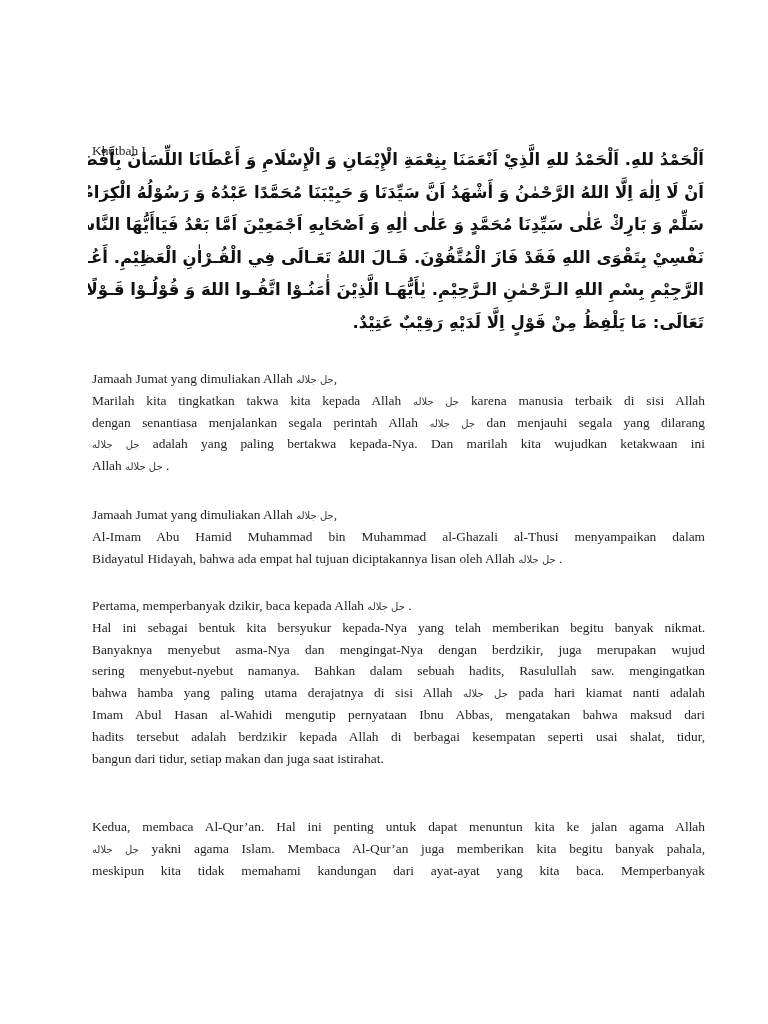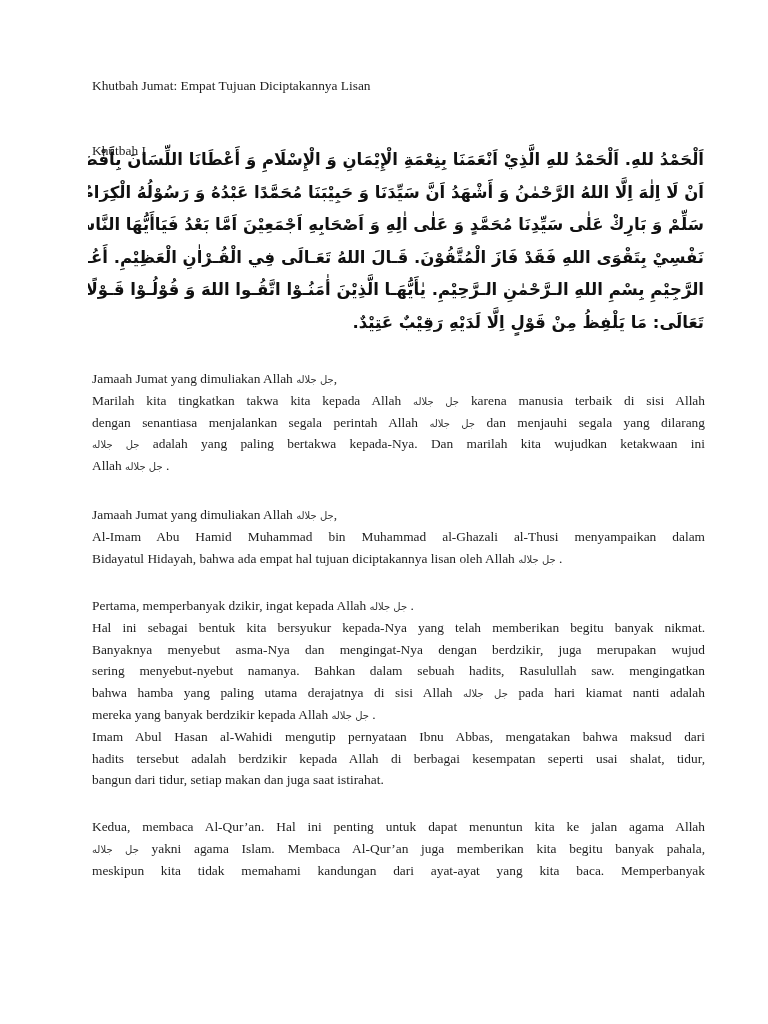--- a/index.html
+++ b/index.html
@@ -16,21 +16,20 @@
   .line { height: 21.8px; line-height: 17px; white-space: nowrap; overflow: hidden; text-align: justify; text-align-last: justify; }
   .line.end { text-align-last: left; }
   .jj { font-family: "DejaVu Sans", sans-serif; font-size: 10px; direction: rtl; unicode-bidi: isolate; color: #333; }
   b { font-weight: normal; }
 </style>
 </head>
 <body>
 
 <div class="page">
 
-  <div class="abs serif title">Khutbah Jumat: Empat Tujuan Diciptakannya Lisan</div>
   <div class="abs serif subtitle">Khutbah I</div>
 
   <div class="arabic-block">
     <div class="ar-line">اَلْحَمْدُ للهِ. اَلْحَمْدُ للهِ الَّذِيْ اَنْعَمَنَا بِنِعْمَةِ الْإِيْمَانِ وَ الْإِسْلَامِ وَ أَعْطَانَا اللِّسَانَ بِأَفْصَحِ الْكَلَامِ. أَشْهَدُ</div>
     <div class="ar-line">اَنْ لَا اِلٰهَ اِلَّا اللهُ الرَّحْمٰنُ وَ أَشْهَدُ اَنَّ سَيِّدَنَا وَ حَبِيْبَنَا مُحَمَّدًا عَبْدُهُ وَ رَسُوْلُهُ الْكِرَامُ. اَللّٰهُمَّ صَـلِّ وَ</div>
     <div class="ar-line">سَلِّمْ وَ بَارِكْ عَلٰى سَيِّدِنَا مُحَمَّدٍ وَ عَلٰى اٰلِهِ وَ اَصْحَابِهِ اَجْمَعِيْنَ اَمَّا بَعْدُ فَيَاأَيُّهَا النَّاسُ أُوْصِيْكُمْ وَ</div>
     <div class="ar-line">نَفْسِيْ بِتَقْوَى اللهِ فَقَدْ فَازَ الْمُتَّقُوْنَ. قَـالَ اللهُ تَعَـالَى فِي الْقُـرْاٰنِ الْعَظِيْمِ. أَعُـوْذُ بِاللهِ مِنَ الشَّـيْطَانِ</div>
     <div class="ar-line">الرَّجِيْمِ بِسْمِ اللهِ الـرَّحْمٰنِ الـرَّحِيْمِ. يٰأَيُّهَـا الَّذِيْنَ أٰمَنُـوْا اتَّقُـوا اللهَ وَ قُوْلُـوْا قَـوْلًا سَـدِيْدًا. وَ قَـالَ اللهُ</div>
     <div class="ar-line last">تَعَالَى: مَا يَلْفِظُ مِنْ قَوْلٍ اِلَّا لَدَيْهِ رَقِيْبٌ عَتِيْدٌ.</div>
   </div>
@@ -43,26 +42,25 @@
     <div class="line end"><span>Allah </span><span class="jj">جل جلاله</span><span> .</span></div>
   </div>
 
   <div class="para serif" style="top:506px;">
     <div class="line end"><span>Jamaah Jumat yang dimuliakan Allah </span><span class="jj">جل جلاله</span><span>,</span></div>
     <div class="line">Al-Imam Abu Hamid Muhammad bin Muhammad al-Ghazali al-Thusi menyampaikan dalam</div>
     <div class="line end"><span>Bidayatul Hidayah, bahwa ada empat hal tujuan diciptakannya lisan oleh Allah </span><span class="jj">جل جلاله</span><span> .</span></div>
   </div>
 
   <div class="para serif" style="top:597px;">
-    <div class="line end"><b>Pertama</b><span>, memperbanyak dzikir, ingat kepada Allah </span><span class="jj">جل جلاله</span><span> .</span></div>
+    <div class="line end"><b>Pertama</b><span>, memperbanyak dzikir, baca kepada Allah </span><span class="jj">جل جلاله</span><span> .</span></div>
     <div class="line">Hal ini sebagai bentuk kita bersyukur kepada-Nya yang telah memberikan begitu banyak nikmat.</div>
     <div class="line">Banyaknya menyebut asma-Nya dan mengingat-Nya dengan berdzikir, juga merupakan wujud</div>
     <div class="line">sering menyebut-nyebut namanya. Bahkan dalam sebuah hadits, Rasulullah saw. mengingatkan</div>
     <div class="line"><span>bahwa hamba yang paling utama derajatnya di sisi Allah </span><span class="jj">جل جلاله</span><span> pada hari kiamat nanti adalah</span></div>
-    <div class="line end"><span>mereka yang banyak berdzikir kepada Allah </span><span class="jj">جل جلاله</span><span> .</span></div>
     <div class="line">Imam Abul Hasan al-Wahidi mengutip pernyataan Ibnu Abbas, mengatakan bahwa maksud dari</div>
     <div class="line">hadits tersebut adalah berdzikir kepada Allah di berbagai kesempatan seperti usai shalat, tidur,</div>
     <div class="line end">bangun dari tidur, setiap makan dan juga saat istirahat.</div>
   </div>
 
   <div class="para serif" style="top:818px;">
     <div class="line"><b>Kedua,</b><span> membaca Al-Qur’an. Hal ini penting untuk dapat menuntun kita ke jalan agama Allah</span></div>
     <div class="line"><span class="jj">جل جلاله</span><span> yakni agama Islam. Membaca Al-Qur’an juga memberikan kita begitu banyak pahala,</span></div>
     <div class="line">meskipun kita tidak memahami kandungan dari ayat-ayat yang kita baca. Memperbanyak</div>
   </div>

